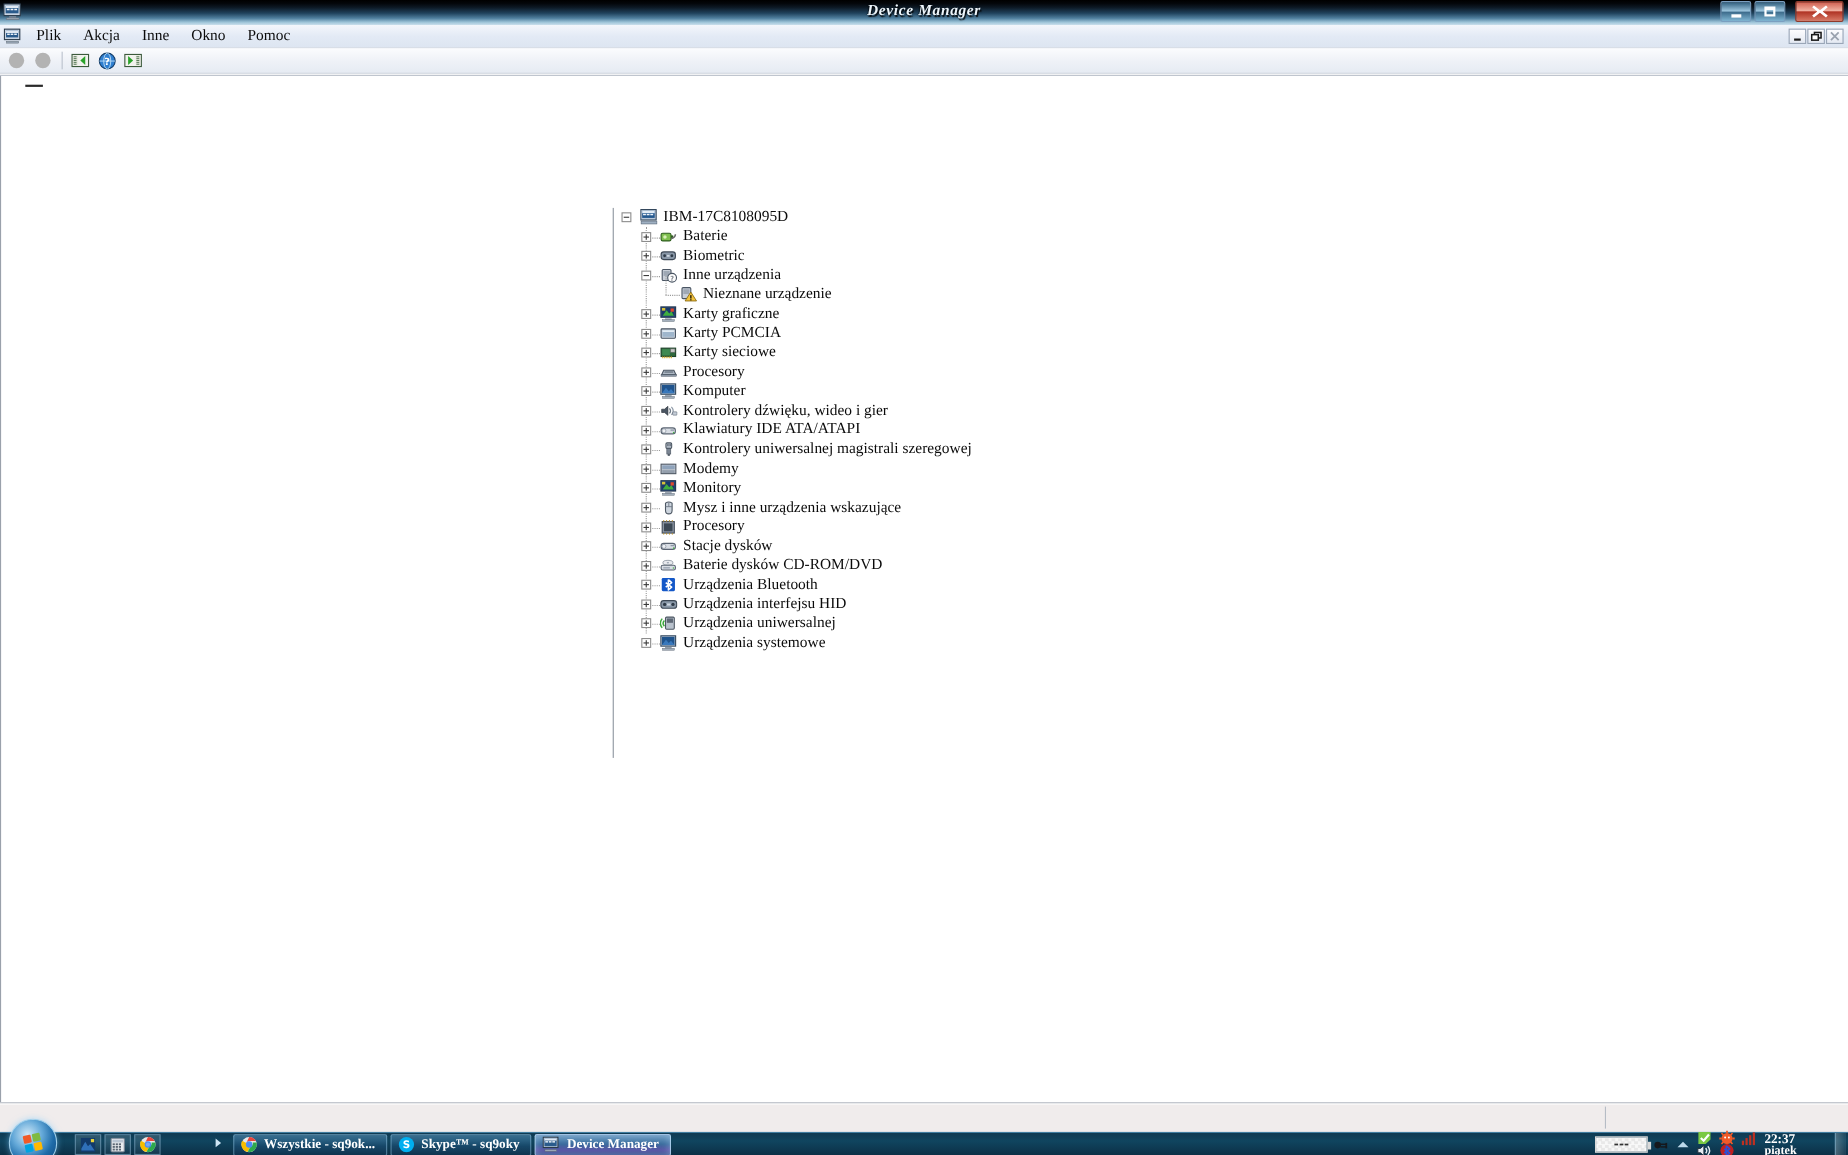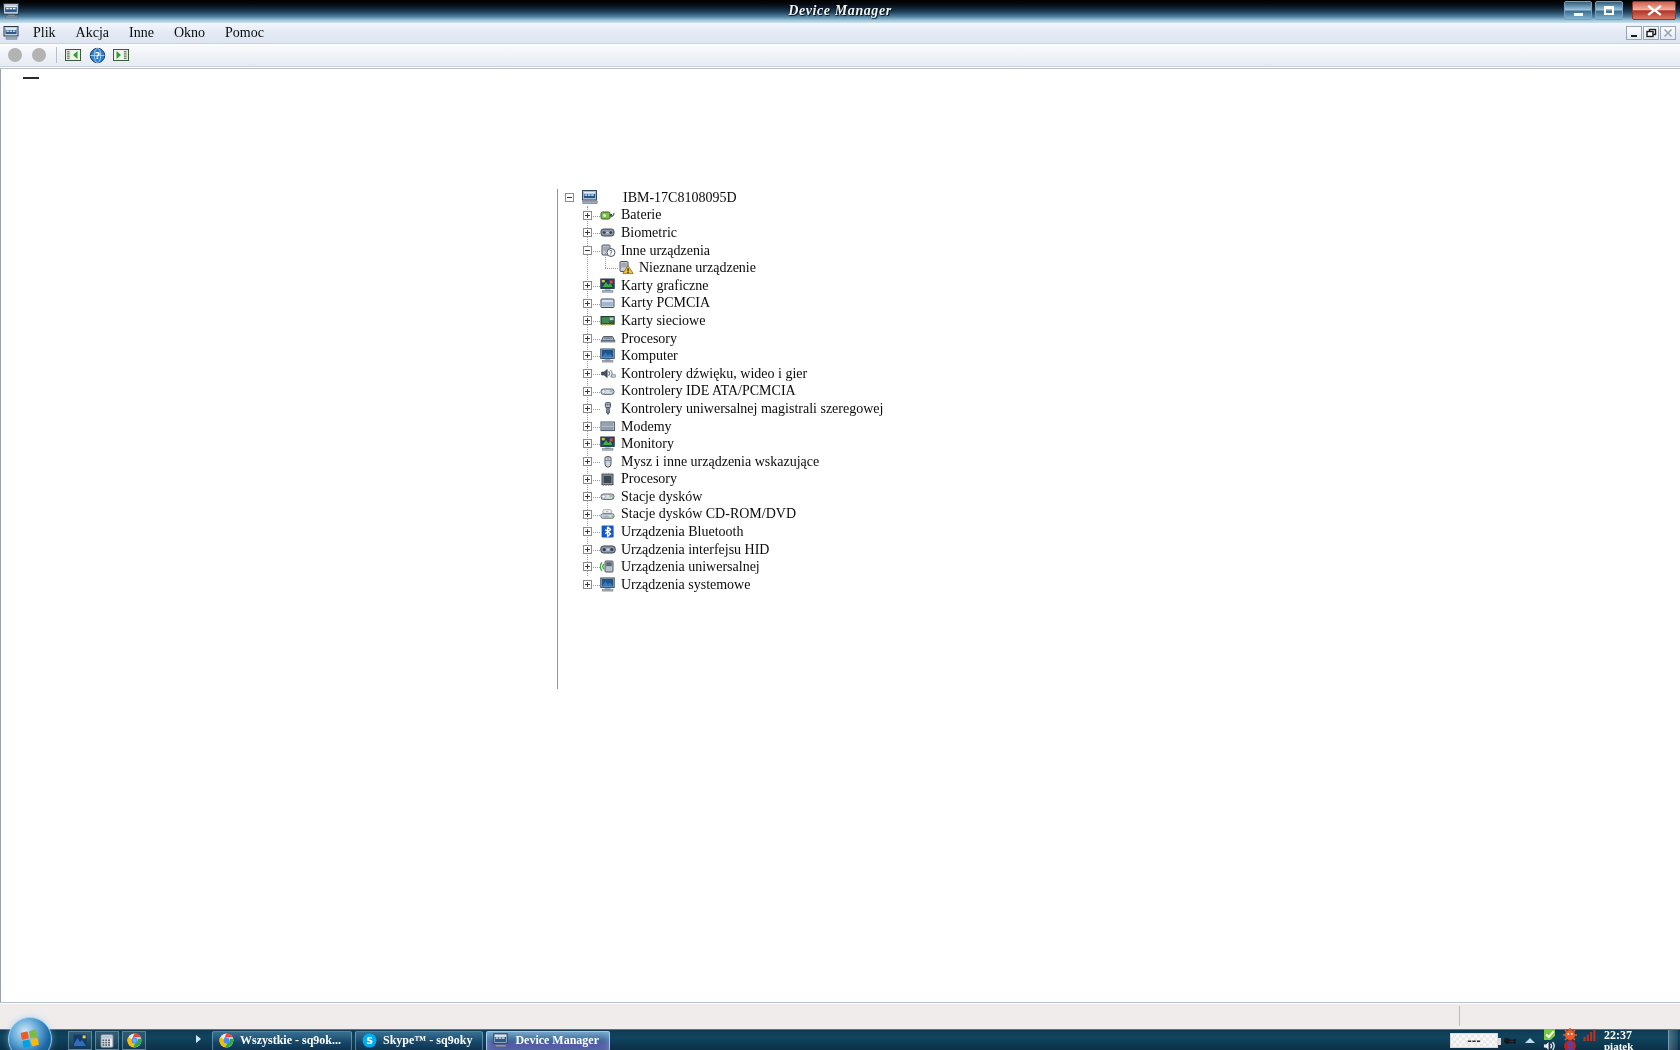--- a/index.html
+++ b/index.html
@@ -130,21 +130,21 @@
   }
   .dotvert {
     position: absolute; border-left: 1px dotted #9a9a9a; width: 0;
   }
   .ico { position: absolute; width: 16px; height: 15px; }
   .label { position: absolute; }
 
   
   .d0 .twisty { left: 8px; top: 4px; }
   .d0 .ico { left: 25px; top: 1px; }
-  .d0 .label { left: 46px; margin-left: 20px; }
+  .d0 .label { left: 46px; }
   
   .d1 .twisty { left: 26px; top: 4px; }
   .d1 .ico { left: 43px; top: 1px; }
   .d1 .label { left: 64px; }
   
   .d2 .ico { left: 61px; top: 1px; }
   .d2 .label { left: 82px; }
 
   
   #statusbar {
@@ -512,21 +512,21 @@
       <span class="twisty plus"></span>
       <span class="dotline" style="left:36px; top:9px; width:7px;"></span>
       <span class="ico">
         <svg width="16" height="15" viewBox="0 0 16 15">
           <rect x="1" y="5" width="13" height="5.4" rx="2.4" fill="#d8dde4" stroke="#5a6472"></rect>
           <ellipse cx="3.6" cy="7.7" rx="1.8" ry="1.9" fill="#eef1f5" stroke="#6f7a88" stroke-width="0.5"></ellipse>
           <rect x="9.6" y="6.4" width="3.2" height="1.2" fill="#8e98a6"></rect>
           <circle cx="12.4" cy="9.3" r="0.7" fill="#4bb44b"></circle>
         </svg>
       </span>
-      <span class="label">Kontrolery IDE ATA/PCMCIA</span>
+      <span class="label">Klawiatury IDE ATA/ATAPI</span>
     </div>
 
     <div class="row d1">
       <span class="twisty plus"></span>
       <span class="dotline" style="left:36px; top:9px; width:7px;"></span>
       <span class="ico">
         <svg width="16" height="15" viewBox="0 0 16 15">
           <rect x="5.4" y="1.6" width="5.2" height="5" rx="1" fill="#b9c2cd" stroke="#4d5763"></rect>
           <rect x="6.6" y="2.6" width="1.2" height="2" fill="#5e6875"></rect>
           <rect x="8.6" y="2.6" width="1.2" height="2" fill="#5e6875"></rect>
@@ -613,21 +613,21 @@
       <span class="dotline" style="left:36px; top:9px; width:7px;"></span>
       <span class="ico">
         <svg width="16" height="15" viewBox="0 0 16 15">
           <ellipse cx="7.2" cy="4.6" rx="4.6" ry="2.2" fill="#e8eaee" stroke="#6f7a88" stroke-width="0.6"></ellipse>
           <ellipse cx="7.2" cy="4.6" rx="1.1" ry="0.6" fill="#9aa4b2"></ellipse>
           <rect x="1" y="6.8" width="13" height="4.4" rx="1.6" fill="#d8dde4" stroke="#5a6472"></rect>
           <rect x="3" y="8.6" width="6" height="1.2" fill="#9aa4b2"></rect>
           <circle cx="12.2" cy="9.3" r="0.7" fill="#4bb44b"></circle>
         </svg>
       </span>
-      <span class="label">Stacje dysków CD-ROM/DVD</span>
+      <span class="label">Baterie dysków CD-ROM/DVD</span>
     </div>
 
     <div class="row d1">
       <span class="twisty plus"></span>
       <span class="dotline" style="left:36px; top:9px; width:7px;"></span>
       <span class="ico">
         <svg width="16" height="15" viewBox="0 0 16 15">
           <rect x="1.6" y="1.4" width="12" height="12" rx="1.2" fill="#1458c8"></rect>
           <path d="M7.6 2.8 L10.6 5.6 L5.2 9.8 M5.2 5.6 L10.6 9.8 L7.6 12.4 V2.8" stroke="#ffffff" stroke-width="1.4" fill="none" stroke-linejoin="round"></path>
         </svg>

